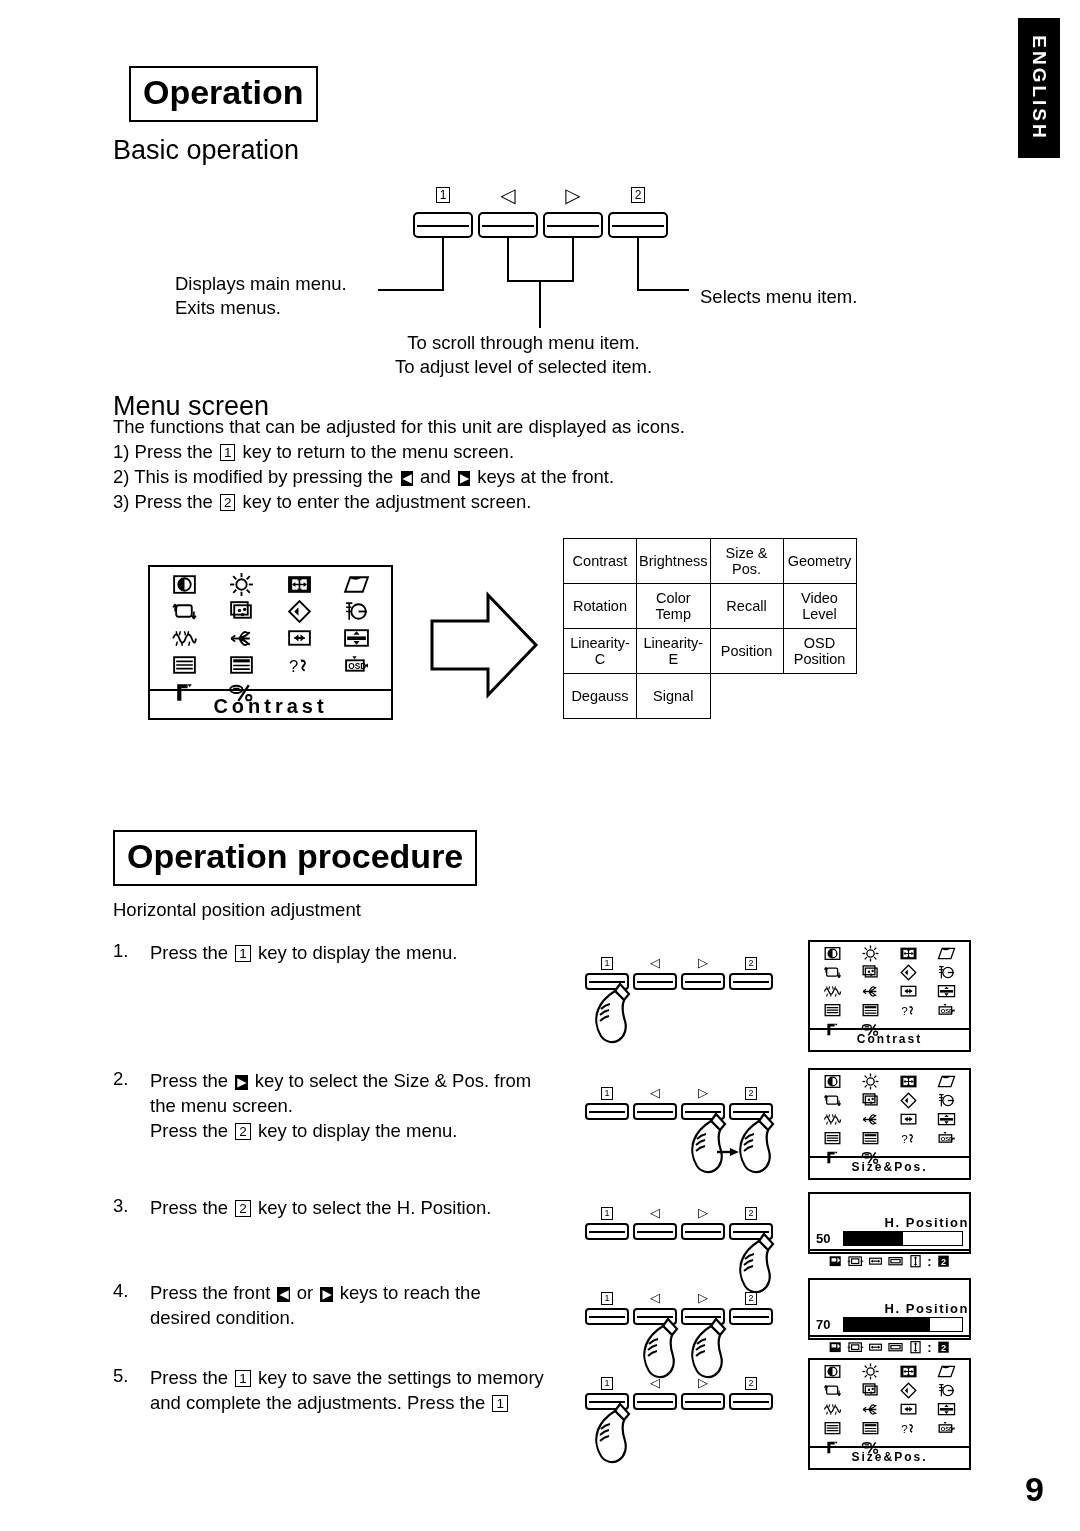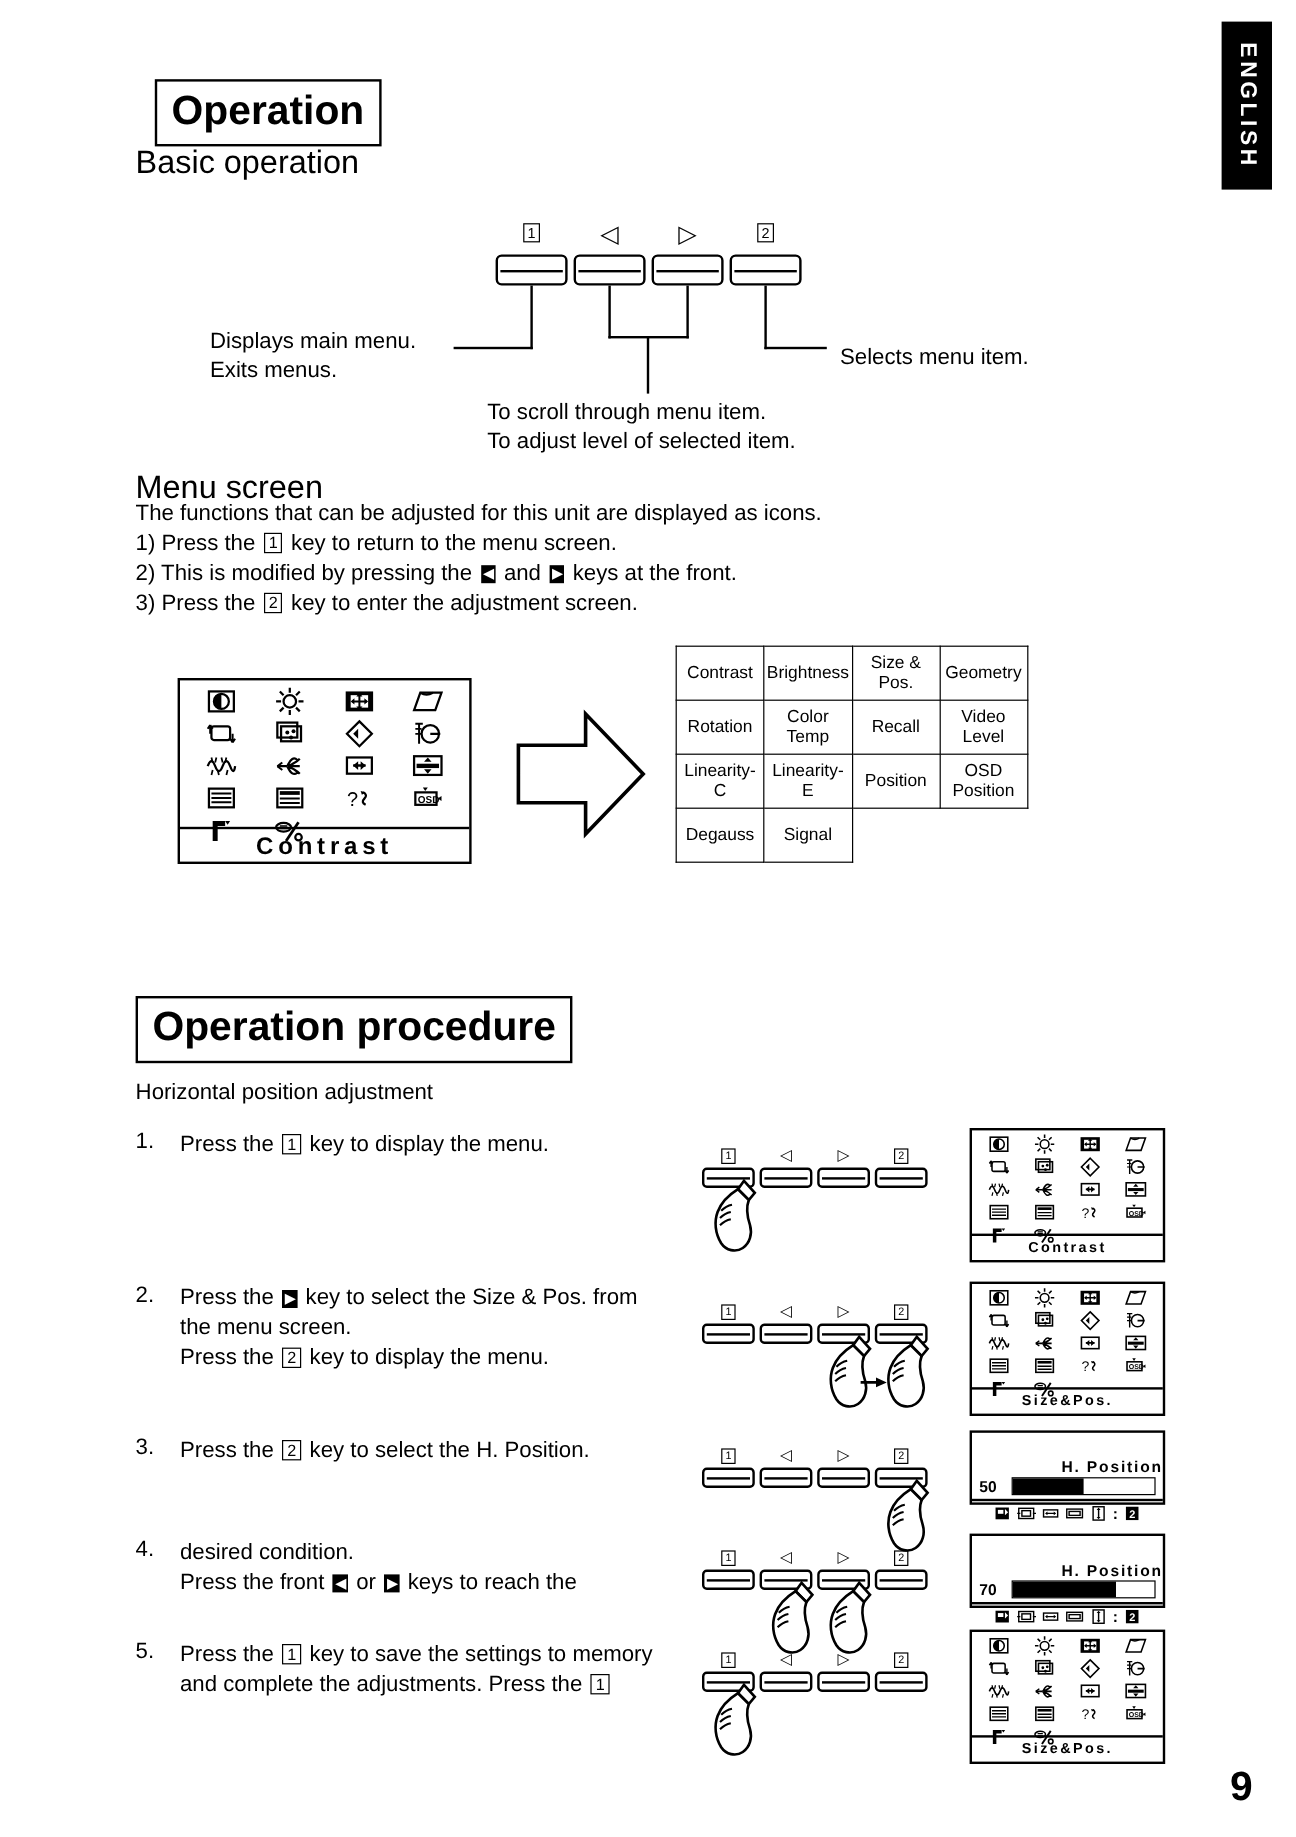--- a/index.html
+++ b/index.html
@@ -23,21 +23,21 @@
     position:absolute;border:2px solid #000;background:#fff;
     font-weight:bold;color:#000;
     display:flex;align-items:center;
     padding:2px 12px 6px 12px;
     letter-spacing:0px;
   }
   #h-operation{left:113px;top:66px;font-size:34px;height:44px;margin-left:16px;}
   #h-opproc{left:113px;top:830px;font-size:34px;height:44px;}
 
   .sub-head{position:absolute;font-size:27px;color:#000;}
-  #sub-basic{left:113px;top:120px;}
+  #sub-basic{left:113px;top:135px;}
   #sub-menu{left:113px;top:391px;text-align:right;}
 
   .body-text{position:absolute;font-size:18.5px;line-height:25px;color:#000;}
   #menu-para{left:113px;top:414px;width:720px;}
   #horiz-label{left:113px;top:897px;font-size:18.5px;}
 
   
   .key{
     display:inline-block;border:1.6px solid #000;
     font-size:13.5px;line-height:15px;
@@ -155,21 +155,21 @@
 
   <div class="lead" style="left:227px;top:53px;width:2px;height:53px;"></div>
   <div class="lead" style="left:227px;top:104px;width:52px;height:2px;"></div>
 </div>
 
 <div class="cap nosel" style="left:175px;top:272px;">
   <div>Displays main menu.</div>
   <div>Exits menus.</div>
 </div>
 <div class="cap nosel" style="left:700px;top:285px;">Selects menu item.</div>
-<div class="cap nosel" style="left:406px;top:331px;">
+<div class="cap nosel" style="left:395px;top:331px;text-align:center;">
   <div>To scroll through menu item.</div>
   <div>To adjust level of selected item.</div>
 </div>
 
 <div class="sub-head nosel" id="sub-menu">Menu screen</div>
 
 <div class="body-text" id="menu-para">
   <div>The functions that can be adjusted for this unit are displayed as icons.</div>
   <div><span>1)</span> <span>Press the </span><span class="key">1</span><span> key to return to the menu screen.</span></div>
   <div><span>2)</span> <span>This is modified by pressing the </span><span class="keyblk">◀</span><span> and </span><span class="keyblk">▶</span><span> keys at the front.</span></div>
@@ -778,22 +778,22 @@
         <span style="display: inline-flex; align-items: center;">
           <svg width="17" height="17" viewBox="0 0 26 26">
             <rect x="5" y="4" width="16" height="17" fill="#000"></rect>
                <text x="13" y="18" text-anchor="middle" font-size="14" font-weight="bold" font-family="Liberation Sans, sans-serif" fill="#fff">2</text>
           </svg>
         </span>
       </div>
     </div>
     <div class="step-num nosel" style="left: 113px; top: 1280px;">4.</div>
     <div class="step-txt" style="left: 150px; top: 1280px;">
+      <div>Press the front <span class="keyblk">◀</span> or <span class="keyblk">▶</span> keys to reach the</div>
       <div>desired condition.</div>
-      <div>Press the front <span class="keyblk">◀</span> or <span class="keyblk">▶</span> keys to reach the</div>
     </div>
     <div class="minirow" style="left: 585px; top: 1290px;">
       <div class="mlbl nosel" style="left: 13px; top: 0px;"><span class="mkey">1</span></div>
       <div class="mbtn" style="left: 0px; top: 18px;"></div>
       <div class="mlbl nosel" style="left: 61px; top: 0px; font-size: 13px;">◁</div>
       <div class="mbtn" style="left: 48px; top: 18px;"></div>
       <div class="mlbl nosel" style="left: 109px; top: 0px; font-size: 13px;">▷</div>
       <div class="mbtn" style="left: 96px; top: 18px;"></div>
       <div class="mlbl nosel" style="left: 157px; top: 0px;"><span class="mkey">2</span></div>
       <div class="mbtn" style="left: 144px; top: 18px;"></div>

